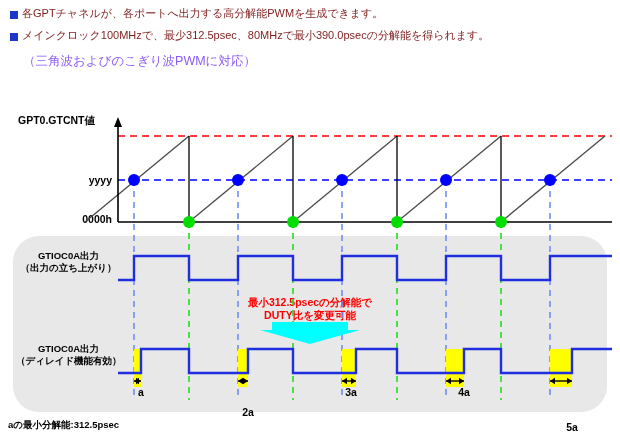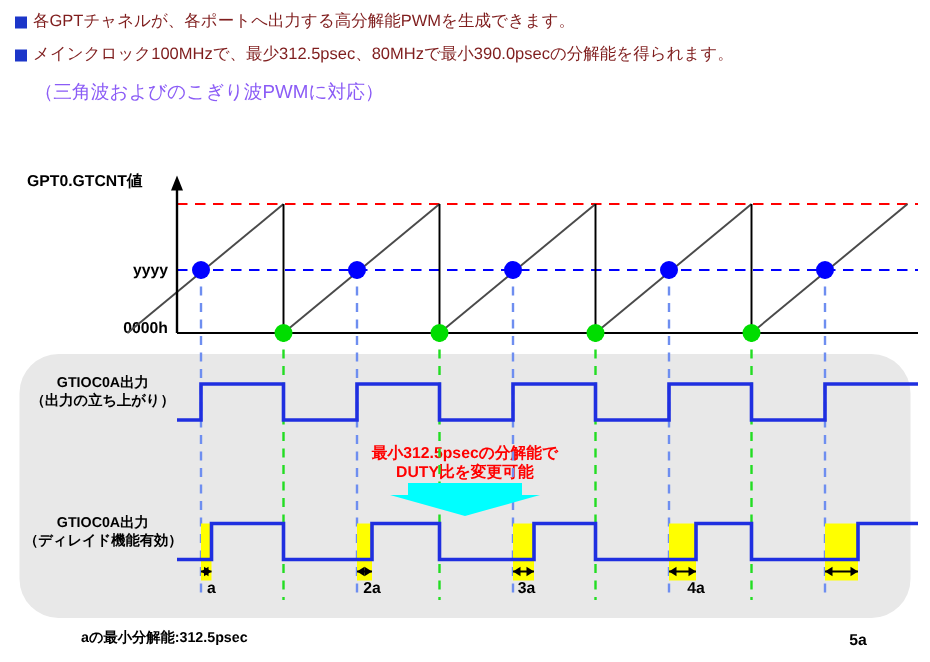--- a/index.html
+++ b/index.html
@@ -24,21 +24,21 @@
     position:absolute;left:13px;top:236px;width:594px;height:176px;
     background:#e8e8e8;border-radius:26px;
   }
 
   .wf-label{position:absolute;font-size:9.5px;font-weight:bold;color:#000;text-align:center;line-height:12px;white-space:nowrap;}
 
   .callout{position:absolute;font-size:10.5px;font-weight:bold;color:#ff0000;text-align:center;line-height:13px;white-space:nowrap;}
 
   .tick-label{position:absolute;font-size:10.5px;font-weight:bold;color:#000;text-align:center;white-space:nowrap;}
 
-  .footnote{position:absolute;left:8px;top:419px;font-size:9.5px;font-weight:bold;color:#000;white-space:nowrap;margin-left:46px;}
+  .footnote{position:absolute;left:8px;top:419px;font-size:9.5px;font-weight:bold;color:#000;white-space:nowrap;}
 
   svg{position:absolute;left:0;top:0;}
   .svg-top{z-index:3;}
 </style>
 </head>
 <body>
 
 <div id="root">
 
   <div class="bullets">
@@ -67,21 +67,21 @@
     <div>GTIOC0A出力</div>
     <div>（ディレイド機能有効）</div>
   </div>
 
   <div class="callout" style="left:230px;top:296px;width:160px;">
     <div>最小312.5psecの分解能で</div>
     <div>DUTY比を変更可能</div>
   </div>
 
   <div class="tick-label" style="left:126px;top:386px;width:30px;">a</div>
-  <div class="tick-label" style="left:233px;top:386px;width:30px;">2a</div>
+  <div class="tick-label" style="left:233px;top:406px;width:30px;">2a</div>
   <div class="tick-label" style="left:336px;top:386px;width:30px;">3a</div>
   <div class="tick-label" style="left:449px;top:386px;width:30px;">4a</div>
   <div class="tick-label" style="left:557px;top:386px;width:30px;margin-top:35px;">5a</div>
 
   <div class="footnote">aの最小分解能:312.5psec</div>
 
   <svg class="svg-top" width="620" height="441" viewBox="0 0 620 441">
     <g id="vec">
         <line x1="118" y1="136" x2="612" y2="136" stroke="#ff0000" stroke-width="1.4" stroke-dasharray="7 5"></line>
         <line x1="118" y1="180" x2="612" y2="180" stroke="#0000ff" stroke-width="1.4" stroke-dasharray="7 5"></line>

